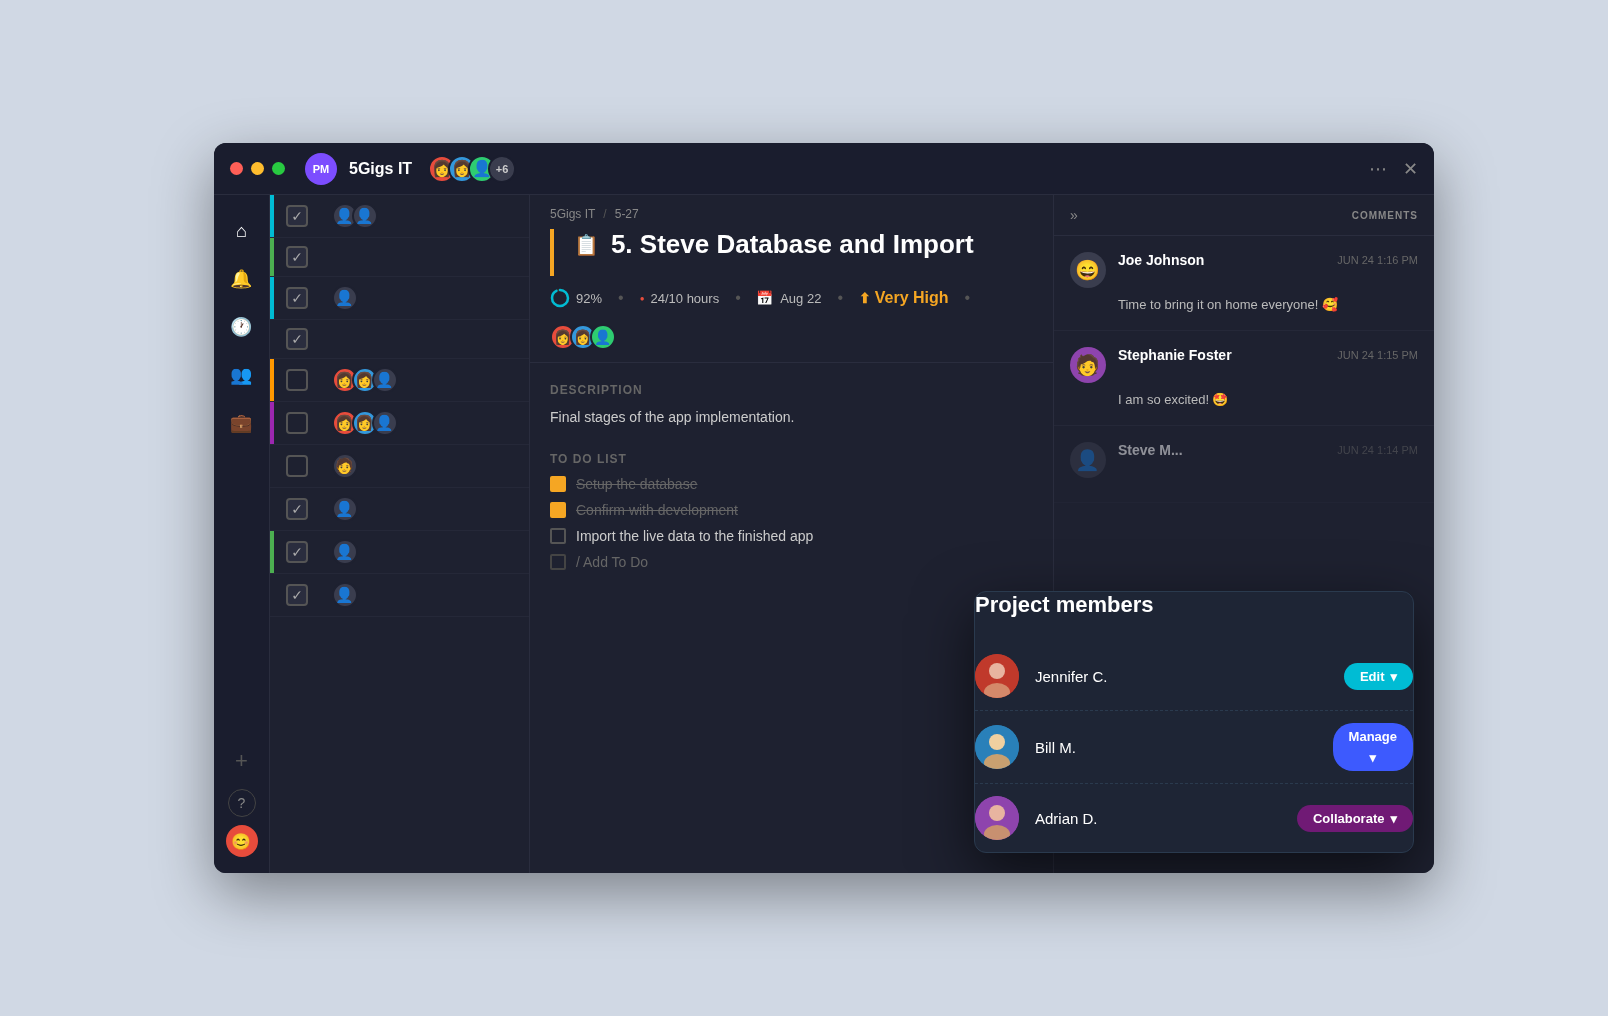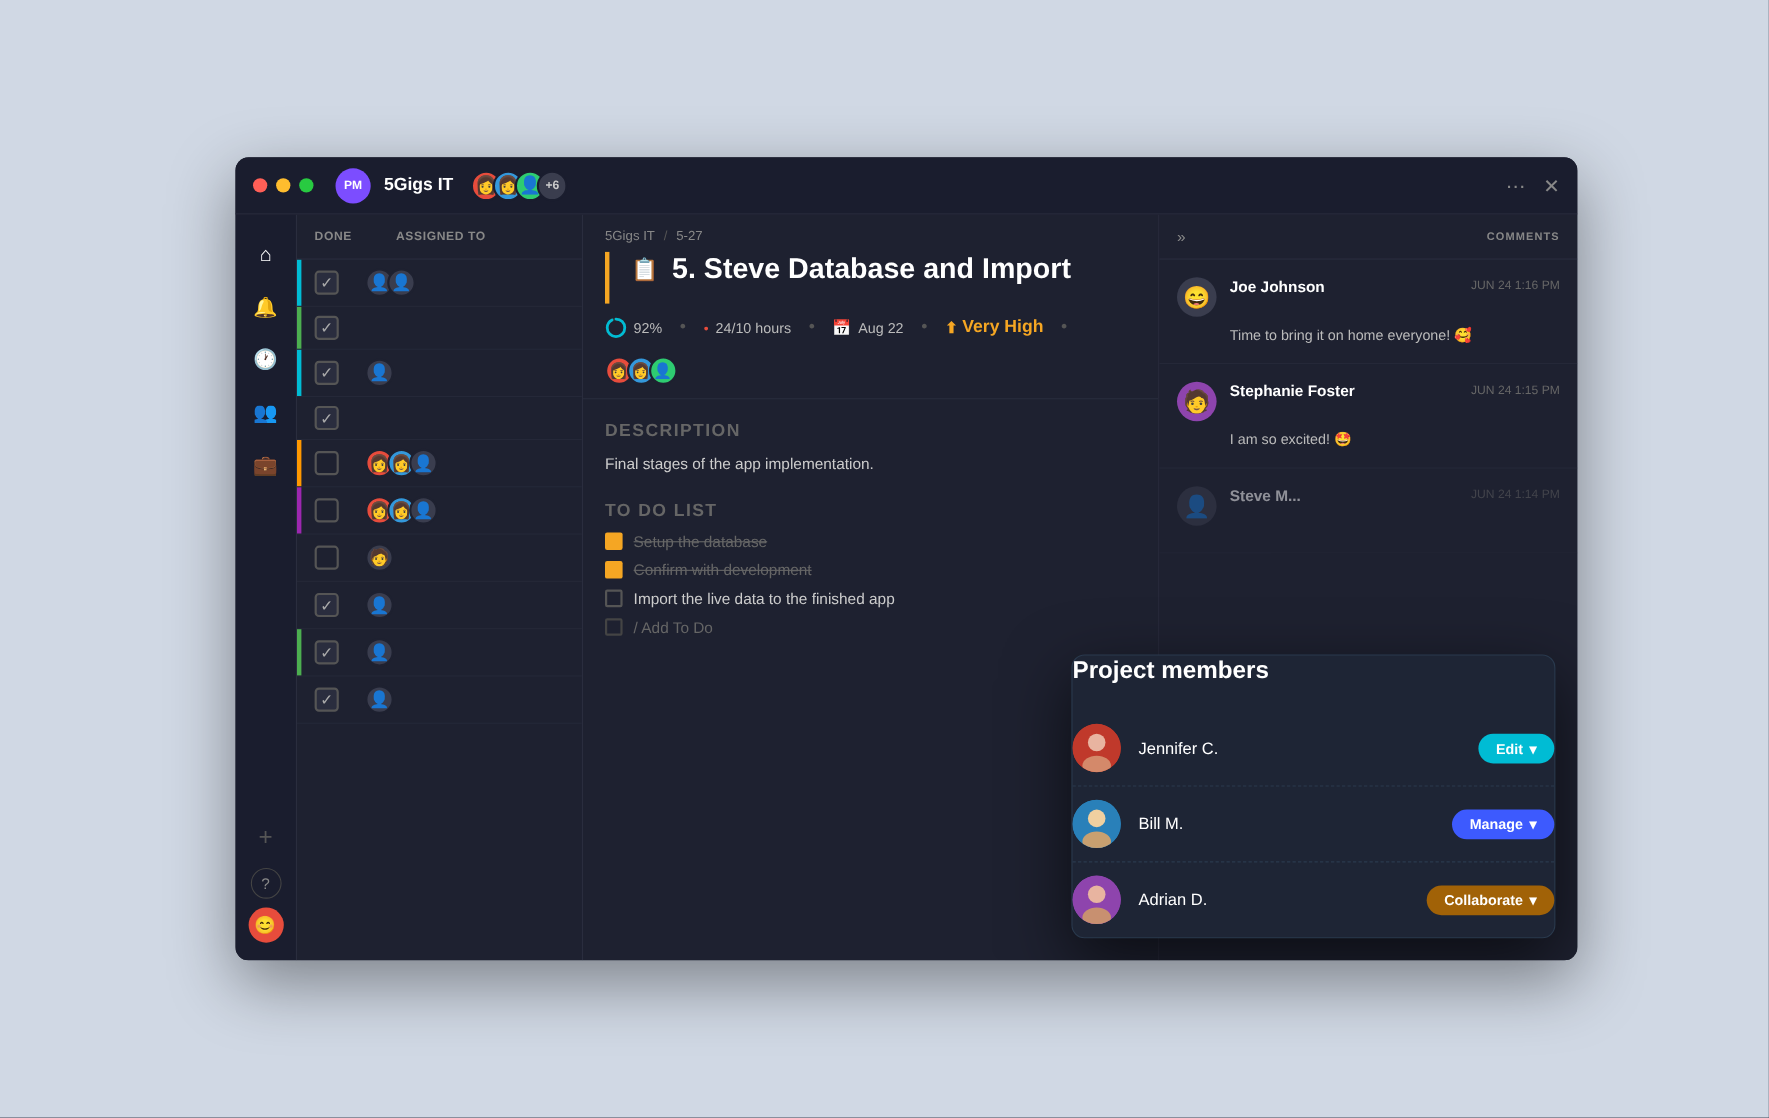--- a/index.html
+++ b/index.html
@@ -295,21 +295,21 @@
       justify-content: center;
       background: #3a3d4e;
     }
     .meta-assignee:first-child { margin-left: 0; }
     .detail-body {
       padding: 20px;
       overflow-y: auto;
       flex: 1;
     }
     .section-label {
-      font-size: 16px;
+      font-size: 12px;
       font-weight: 700;
       color: #666;
       letter-spacing: 0.08em;
       text-transform: uppercase;
       margin-bottom: 10px;
     }
     .description-text {
       color: #ccc;
       font-size: 14px;
       line-height: 1.5;
@@ -471,22 +471,22 @@
       padding: 6px 16px;
       border-radius: 20px;
       font-size: 13px;
       font-weight: 600;
       display: flex;
       align-items: center;
       gap: 6px;
       cursor: pointer;
     }
     .role-edit { background: #00bcd4; color: #fff; }
-    .role-manage { background: #3d5afe; color: #fff; }
-    .role-collaborate { background: #a16207; color: #fff; align-items: flex-end; }
+    .role-manage { background: #3d5afe; color: #fff; flex-direction: column; }
+    .role-collaborate { background: #701a75; color: #fff; align-items: flex-end; }
 
     
     .ind-blue { background: #00bcd4; }
     .ind-green { background: #4caf50; }
     .ind-orange { background: #ff9800; }
     .ind-purple { background: #9c27b0; }
   </style>
 </head>
 <body>
 
@@ -523,24 +523,20 @@
       <div class="sidebar-icon">👥</div>
       <div class="sidebar-icon">💼</div>
       <div class="sidebar-bottom">
         <div class="sidebar-icon" style="font-size:22px; color:#555;">+</div>
         <div class="sidebar-icon" style="font-size:14px; border: 1px solid #444; border-radius:50%; width:28px; height:28px; color:#888;">?</div>
         <div class="sidebar-user-avatar">😊</div>
       </div>
     </div>
 
     <div class="task-list-panel">
-      <div class="task-list-header">
-        <span class="task-list-header-col">DONE</span>
-        <span class="task-list-header-col">ASSIGNED TO</span>
-      </div>
       <div class="task-rows">
 
         <div class="task-row">
           <div class="task-row-indicator ind-blue"></div>
           <div class="checkbox checked"></div>
           <div class="task-assignees">
             <div class="task-assignee">👤</div>
             <div class="task-assignee">👤</div>
           </div>
         </div>

